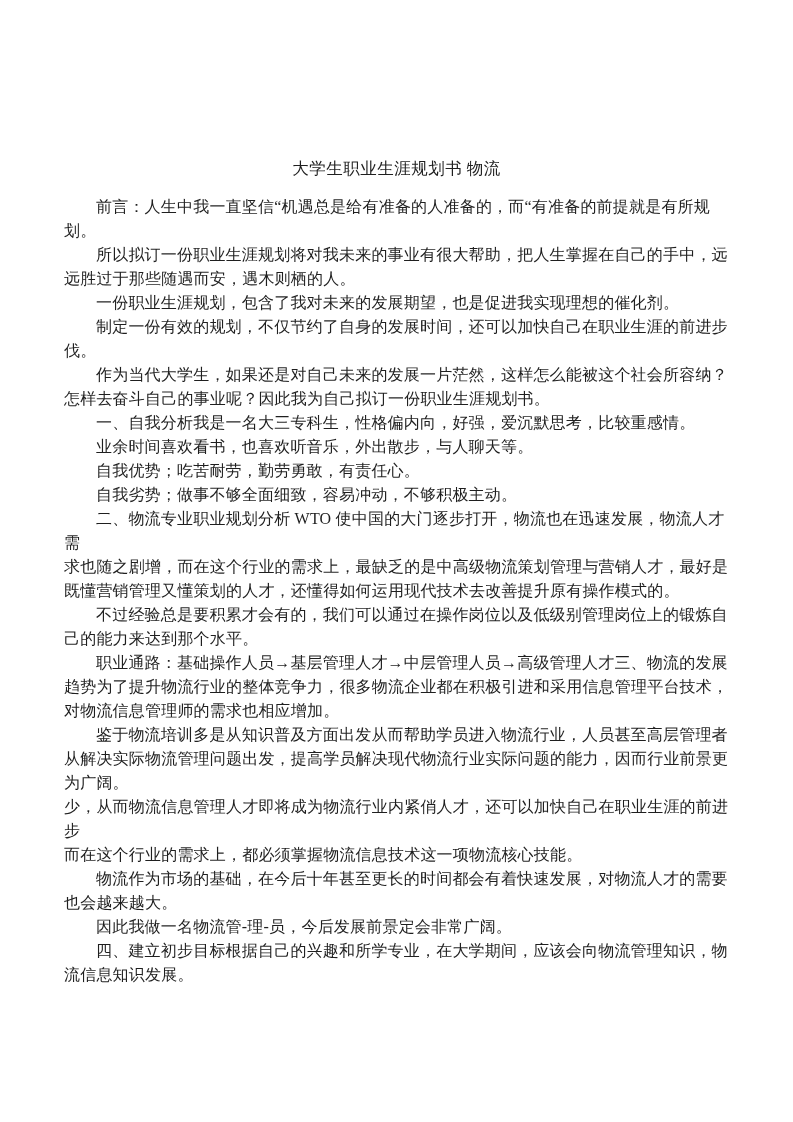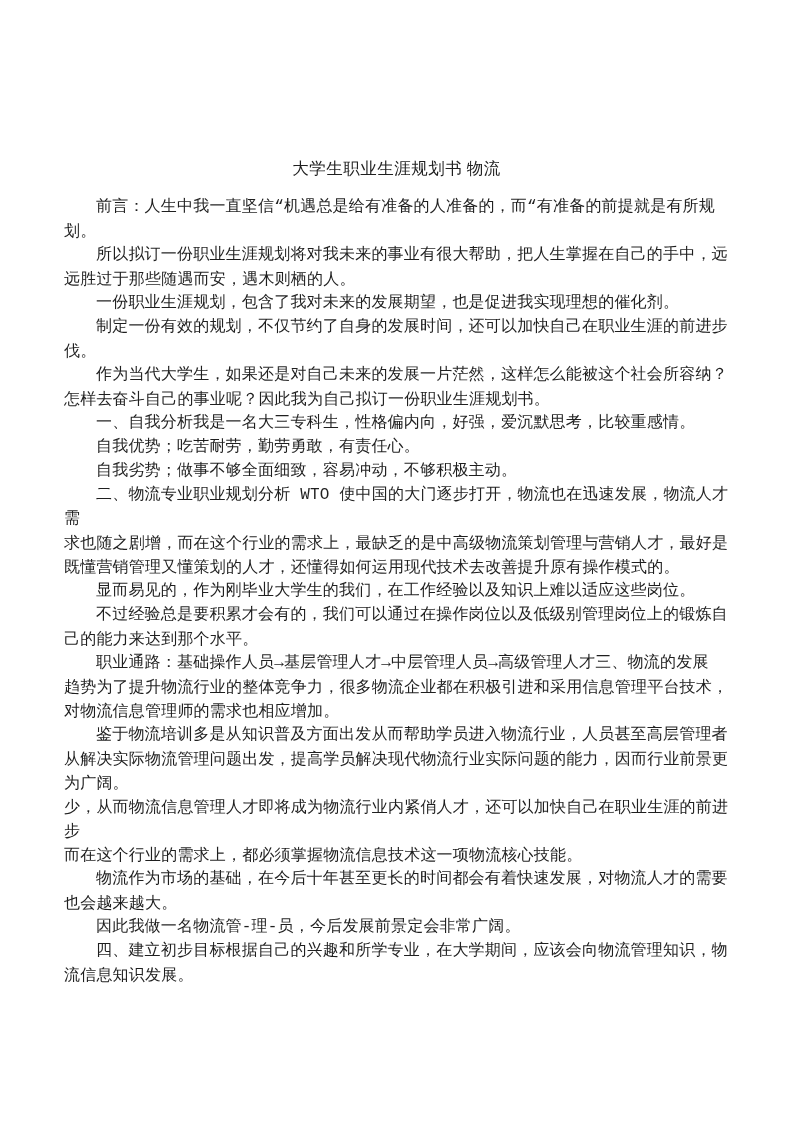--- a/index.html
+++ b/index.html
@@ -28,45 +28,44 @@
   }
   .doc-body .line {
     font-size: 16px;
     line-height: 24px;
     letter-spacing: 0.2px;
     white-space: pre-wrap;
     text-align: left;
   }
   .doc-body .line.indent {
     text-indent: 32px;
-    font-family: Liberation Mono, monospace;
   }
 </style>
 </head>
 <body>
 
 <div class="page">
   <h1 class="doc-title">大学生职业生涯规划书 物流</h1>
   <div class="doc-body" id="doc-body">
       <div class="line indent">前言：人生中我一直坚信“机遇总是给有准备的人准备的，而“有准备的前提就是有所规</div>
       <div class="line">划。</div>
       <div class="line indent">所以拟订一份职业生涯规划将对我未来的事业有很大帮助，把人生掌握在自己的手中，远</div>
       <div class="line">远胜过于那些随遇而安，遇木则栖的人。</div>
       <div class="line indent">一份职业生涯规划，包含了我对未来的发展期望，也是促进我实现理想的催化剂。</div>
       <div class="line indent">制定一份有效的规划，不仅节约了自身的发展时间，还可以加快自己在职业生涯的前进步</div>
       <div class="line">伐。</div>
       <div class="line indent">作为当代大学生，如果还是对自己未来的发展一片茫然，这样怎么能被这个社会所容纳？</div>
       <div class="line">怎样去奋斗自己的事业呢？因此我为自己拟订一份职业生涯规划书。</div>
       <div class="line indent">一、自我分析我是一名大三专科生，性格偏内向，好强，爱沉默思考，比较重感情。</div>
+      <div class="line indent">业余时间喜欢看书，也喜欢听音乐，外出散步，与人聊天等。</div>
       <div class="line indent">自我优势；吃苦耐劳，勤劳勇敢，有责任心。</div>
       <div class="line indent">自我劣势；做事不够全面细致，容易冲动，不够积极主动。</div>
       <div class="line indent">二、物流专业职业规划分析 WTO 使中国的大门逐步打开，物流也在迅速发展，物流人才需</div>
       <div class="line">求也随之剧增，而在这个行业的需求上，最缺乏的是中高级物流策划管理与营销人才，最好是</div>
       <div class="line">既懂营销管理又懂策划的人才，还懂得如何运用现代技术去改善提升原有操作模式的。</div>
-      <div class="line indent">显而易见的，作为刚毕业大学生的我们，在工作经验以及知识上难以适应这些岗位。</div>
       <div class="line indent">不过经验总是要积累才会有的，我们可以通过在操作岗位以及低级别管理岗位上的锻炼自</div>
       <div class="line">己的能力来达到那个水平。</div>
       <div class="line indent">职业通路：基础操作人员→基层管理人才→中层管理人员→高级管理人才三、物流的发展</div>
       <div class="line">趋势为了提升物流行业的整体竞争力，很多物流企业都在积极引进和采用信息管理平台技术，</div>
       <div class="line">对物流信息管理师的需求也相应增加。</div>
       <div class="line indent">鉴于物流培训多是从知识普及方面出发从而帮助学员进入物流行业，人员甚至高层管理者</div>
       <div class="line">从解决实际物流管理问题出发，提高学员解决现代物流行业实际问题的能力，因而行业前景更</div>
       <div class="line">为广阔。</div>
       <div class="line">少，从而物流信息管理人才即将成为物流行业内紧俏人才，还可以加快自己在职业生涯的前进步</div>
       <div class="line">而在这个行业的需求上，都必须掌握物流信息技术这一项物流核心技能。</div>

